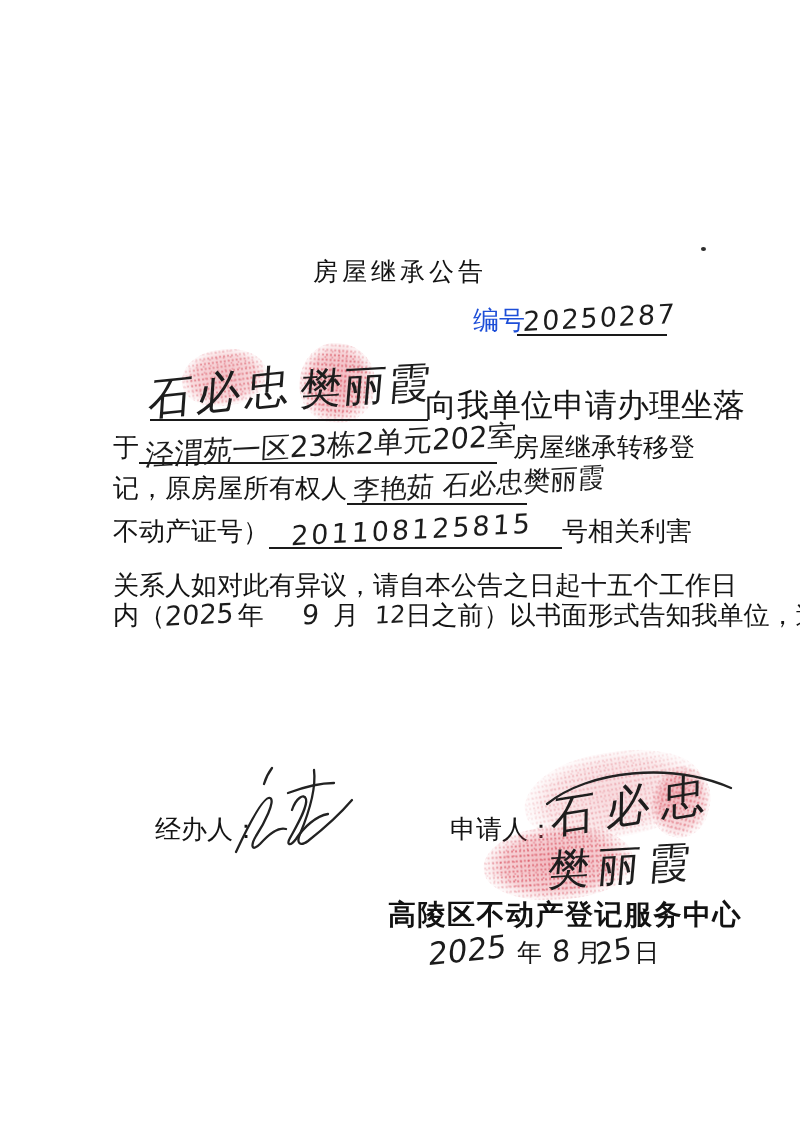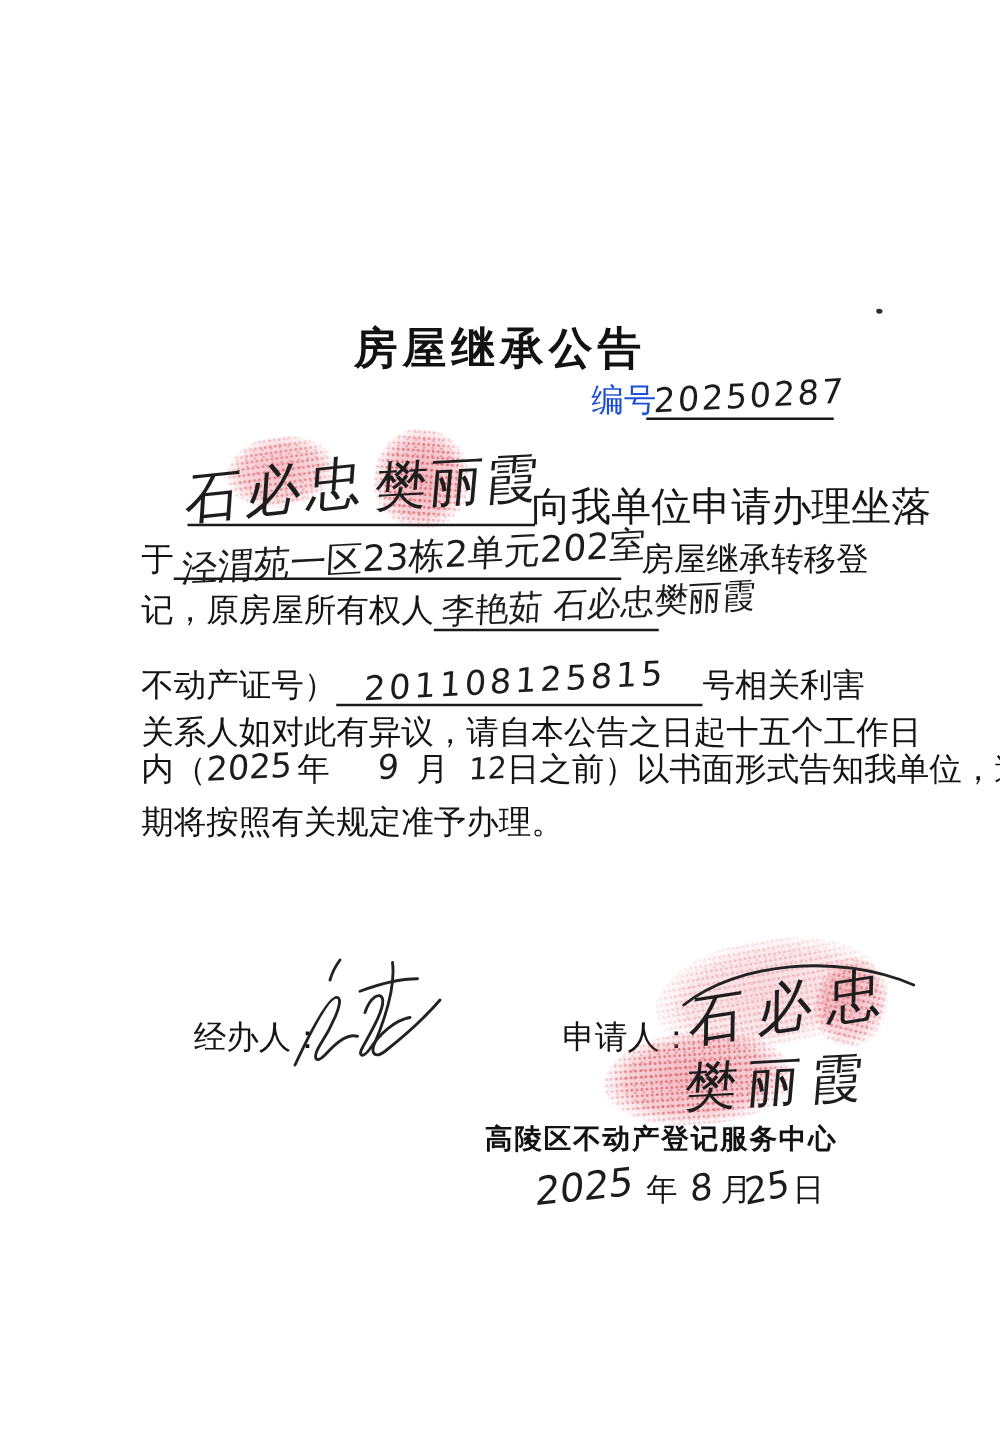--- a/index.html
+++ b/index.html
@@ -8,21 +8,21 @@
     width: 800px; height: 1143px;
     background: #ffffff;
     font-family: "Liberation Sans", "DejaVu Sans", sans-serif;
     color: #161616;
     overflow: hidden;
   }
   
   .title {
     position: absolute; left: 0; right: 0; top: 255px;
     text-align: center;
-    font-size: 35px; font-weight: bold; letter-spacing: 4px;
+    font-size: 25px; font-weight: normal; letter-spacing: 4px;
     color: #121212;
   }
   .serial-row { position: absolute; left: 473px; top: 303px; height: 36px; }
   .serial-label { font-size: 26px; color: #1d4ed8; }
   .serial-underline {
     position: absolute; left: 517px; top: 334px; width: 150px; height: 2px;
     background: #1a1a1a;
   }
   .serial-number {
     position: absolute; left: 523px; top: 302px;
@@ -67,21 +67,21 @@
   .blank .hw { position: absolute; left: 6px; bottom: 0px; }
   .line1-text { position: absolute; left: 425px; top: 388px; font-size: 32px; line-height: 34px; }
   .line1-underline { position: absolute; left: 150px; top: 419px; width: 278px; height: 2px; background: #1a1a1a; }
   .sig-name { position: absolute; z-index: 3; font-family: "DejaVu Sans", sans-serif; color: #1d1d1d; }
   
   .footer-label { position: absolute; font-size: 26px; color: #141414; }
   .op-sig { position: absolute; left: 228px; top: 762px; }
   .appl-flourish { position: absolute; left: 545px; top: 760px; }
   .org-name {
     position: absolute; left: 388px; top: 896px;
-    font-size: 22px; font-weight: bold; letter-spacing: 1.5px; color: #121212;
+    font-size: 28px; font-weight: bold; letter-spacing: 1.5px; color: #121212;
   }
   .date-row {
     position: absolute; left: 428px; top: 932px;
     display: flex; align-items: baseline;
     font-size: 25px; color: #141414;
   }
   svg path { fill: none; stroke: #222; stroke-width: 2.3; stroke-linecap: round; stroke-linejoin: round; }
 </style>
 </head>
 <body>
@@ -112,21 +112,21 @@
       <span style="margin-left:16px;text-align:right;">房屋继承转移登</span>
   </div>
 
   <div class="bline" style="top:471px;">
     <span>记，原房屋所有权人</span>
       <span class="blank" style="width:180px;">
         <span class="hw" style="font-size:27px; bottom:2px;">李艳茹 石必忠樊丽霞</span>
       </span>
   </div>
 
-  <div class="bline" style="top:531px;">
+  <div class="bline" style="top:514px;align-items:center;">
     <span>不动产证号）</span>
       <span class="blank" style="width:293px;">
         <span class="hw" style="font-size:27px; left:22px; letter-spacing:3px;">201108125815</span>
       </span>
       <span>号相关利害</span>
   </div>
 
   <div class="bline" style="top:568px;">
     <span>关系人如对此有异议，请自本公告之日起十五个工作日</span>
   </div>
@@ -134,23 +134,20 @@
   <div class="bline" style="top:598px;">
     <span>内（</span>
       <span class="hw" style="font-size:27px;">2025</span>
       <span style="margin-left:4px;">年</span>
       <span class="hw" style="font-size:27px; margin-left:38px;">9</span>
       <span style="margin-left:14px;">月</span>
       <span class="hw" style="font-size:24px; margin-left:16px;">12</span>
       <span>日之前）以书面形式告知我单位，逾</span>
   </div>
 
-  <div class="bline" style="top:640px;">
-    <span>期将按照有关规定准予办理。</span>
-  </div>
 
   <span class="footer-label" style="left:155px; top:812px;">经办人：</span>
   <svg class="op-sig" width="135" height="100" viewBox="0 0 135 100">
     <path d="M36,22 C 38,15 41,10 44,6"></path>
     <path d="M8,90 C 22,60 36,34 42,36 C 48,38 36,62 28,74 C 22,84 24,90 32,82 C 42,71 50,65 58,67"></path>
     <path d="M64,48 C 68,36 76,31 78,37 C 80,45 68,65 62,76 C 58,83 62,85 68,77 C 76,65 88,54 100,52"></path>
     <path d="M60,31 C 76,25 94,21 106,21"></path>
     <path d="M86,8 C 88,24 82,48 72,72 C 68,81 72,85 80,79 C 94,68 112,52 124,38"></path>
   </svg>
 

